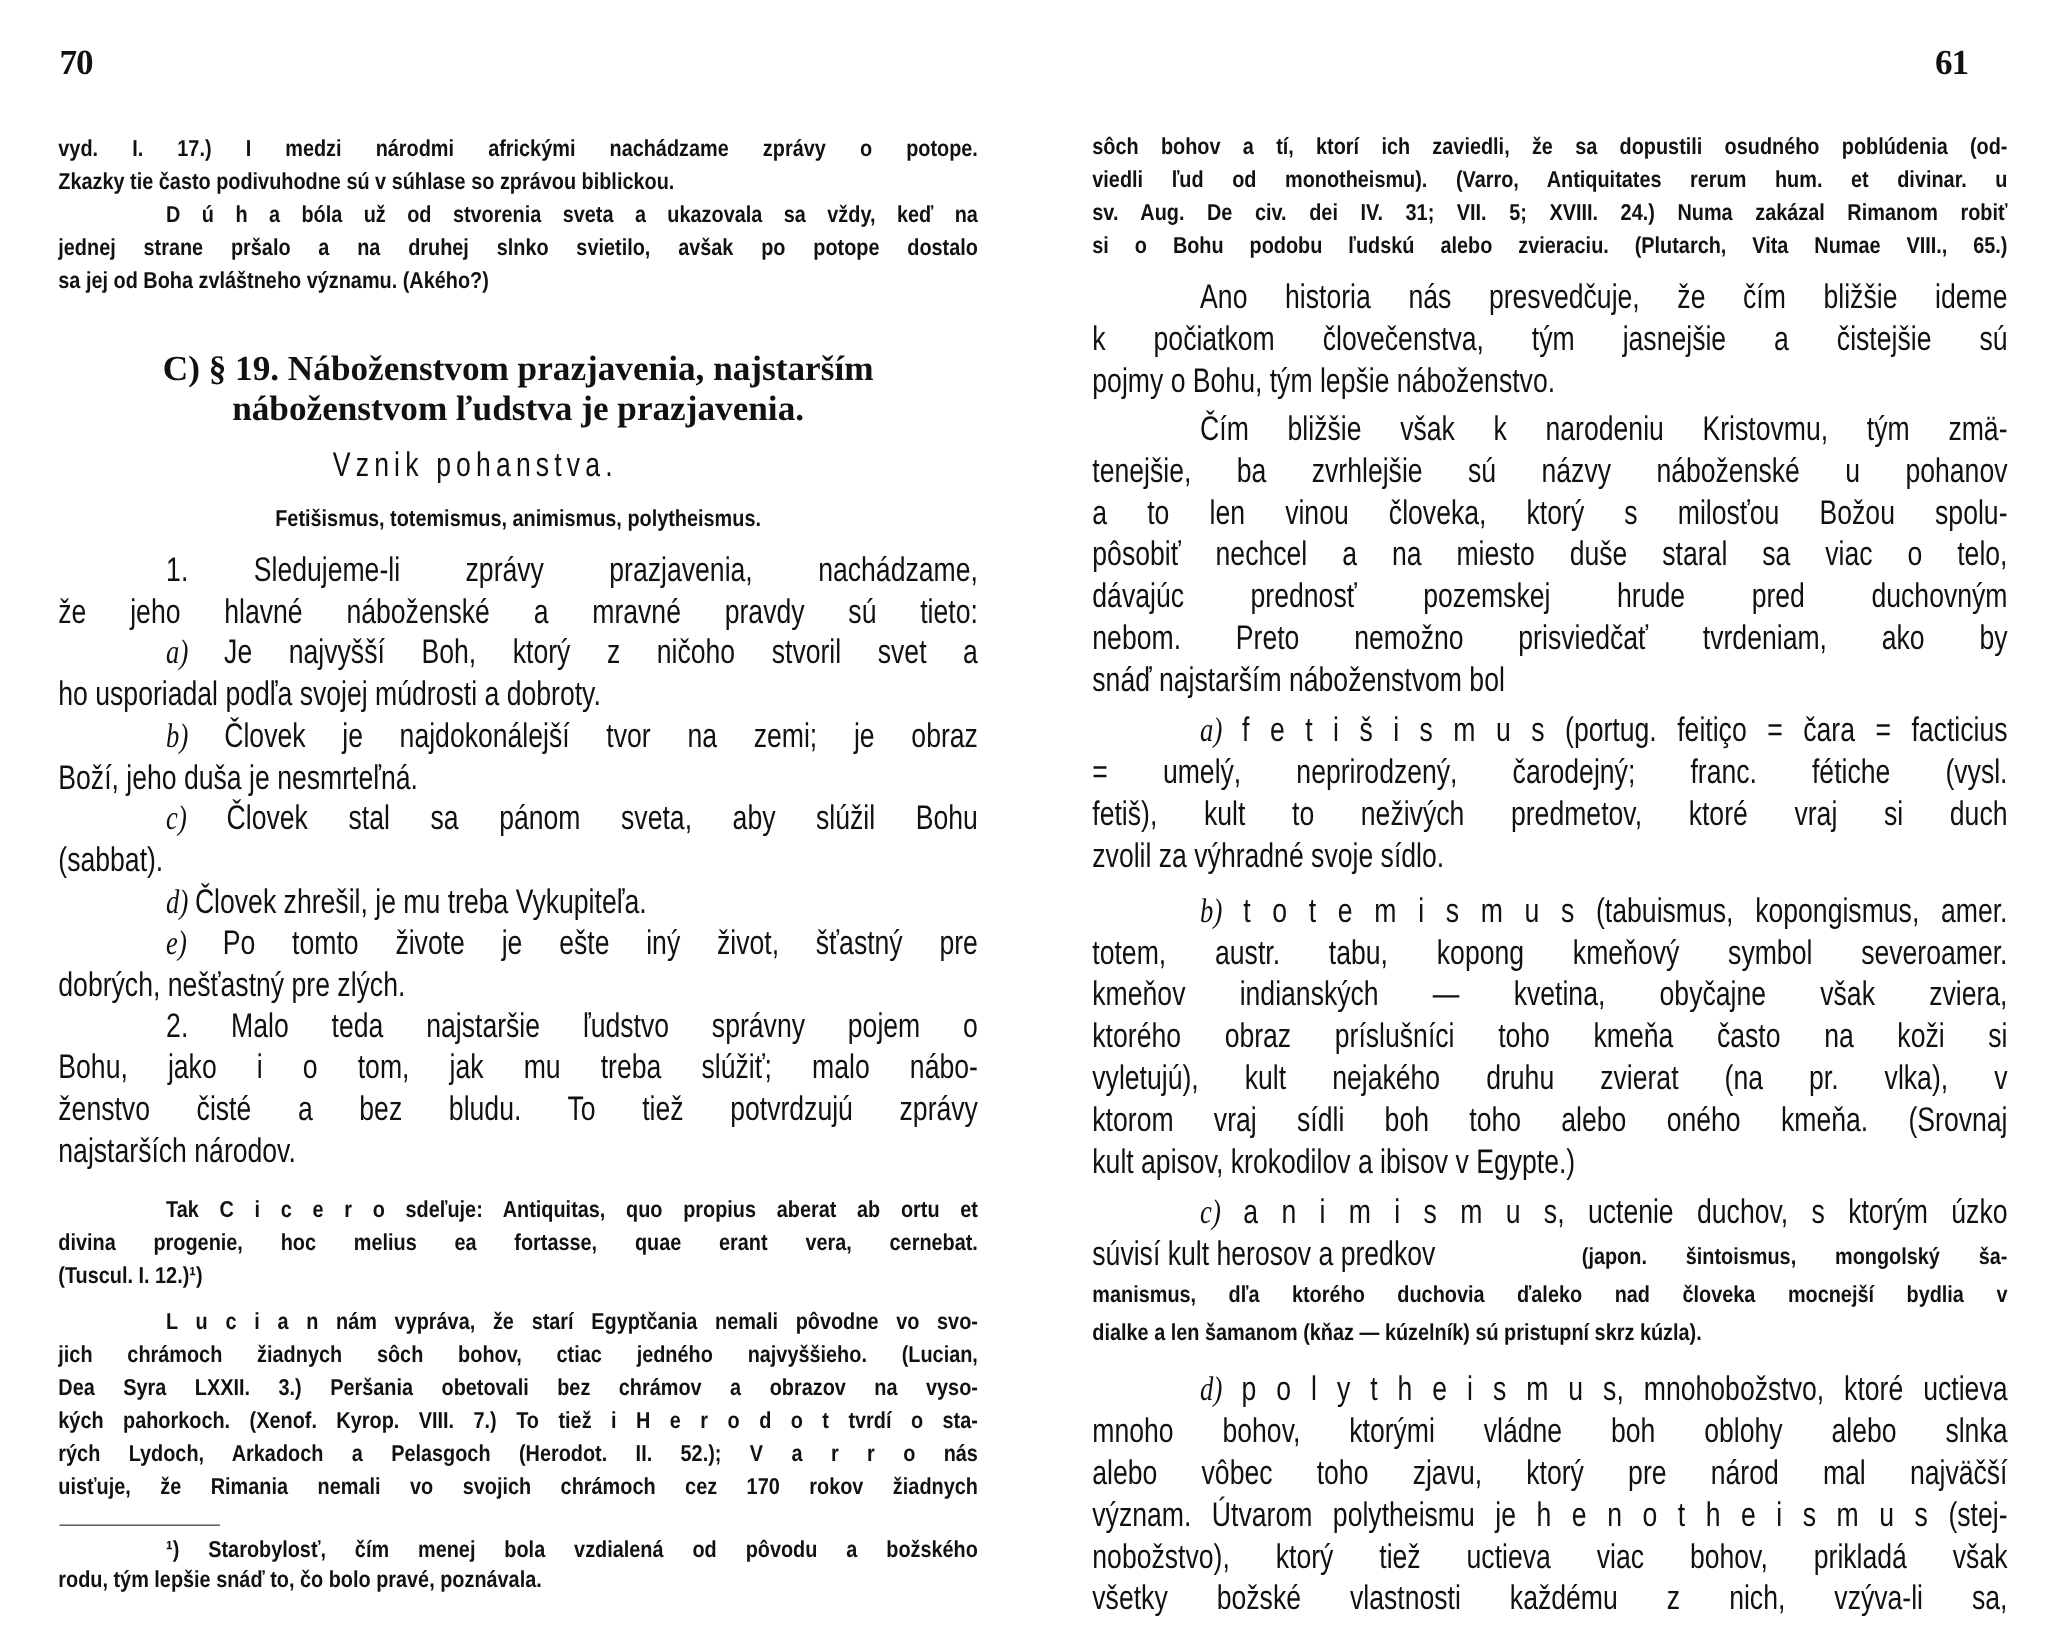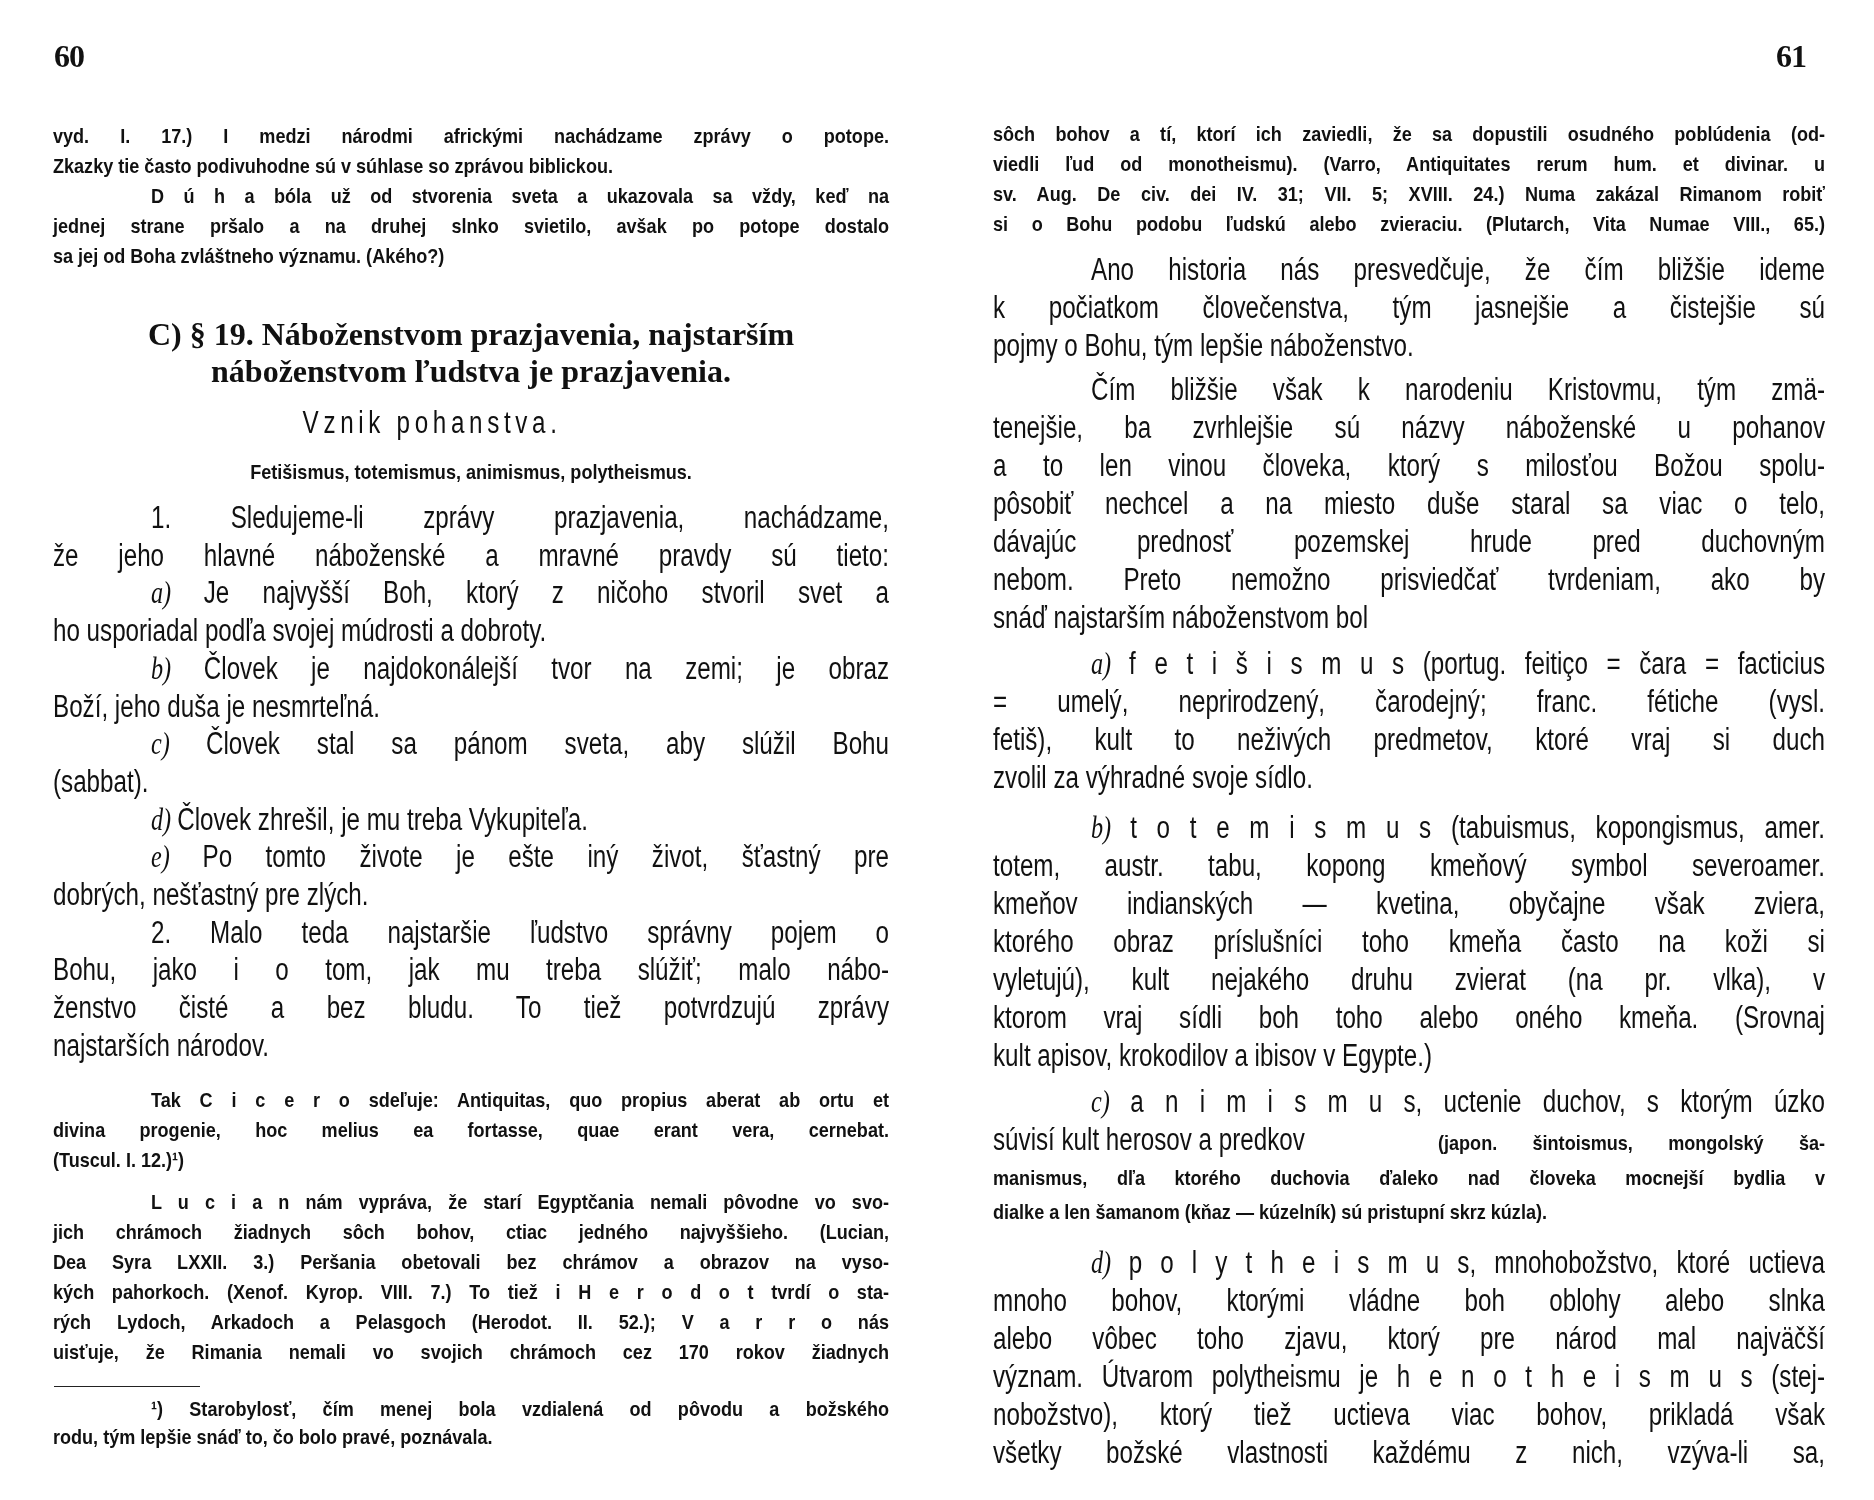--- a/index.html
+++ b/index.html
@@ -2,37 +2,37 @@
 <html><head>
 <meta charset="utf-8">
 <style>
   html, body { margin: 0; padding: 0; background: #ffffff; }
   body { width: 1874px; height: 1500px; position: relative; overflow: hidden; color: #111; font-family: "Liberation Sans Narrow", "Liberation Sans", sans-serif; }
   .page { position: absolute; top: 0; height: 1500px; }
   #left-page { left: 0; width: 937px; }
   #right-page { left: 937px; width: 937px; }
   .pn { position: absolute; top: 38px; font-family: "Liberation Serif", serif; font-size: 32px; font-weight: bold; letter-spacing: -1px; }
   #left-page .pn { left: 54px; }
-  #right-page .pn { left: 822px; margin-left: 17px; }
+  #right-page .pn { left: 822px; }
   .ln { position: absolute; white-space: nowrap; overflow: visible; transform-origin: 0 0; }
   .j { text-align: justify; text-align-last: justify; }
   .l { text-align: left; text-align-last: left; }
   .c { text-align: center; text-align-last: center; }
   .s { font-size: 21px; font-family: "Liberation Sans", sans-serif; transform: scaleX(0.86); font-weight: bold; }
   .b { font-size: 31px; font-family: "Liberation Sans", sans-serif; transform: scaleX(0.78); }
   .h { font-size: 32px; font-family: "Liberation Serif", serif; font-weight: bold; }
   .sp { letter-spacing: 6px; }
   em { font-style: italic; font-family: "Liberation Serif", serif; }
   .rule { position: absolute; height: 1px; background: #222; }
 </style>
 </head>
 <body>
 
 <div class="page" id="left-page">
-  <div class="pn">60</div>
+  <div class="pn">70</div>
 
   <div id="left-content">
       <div class="ln s j" style="left: 53px; top: 124px; width: 972.093px;">vyd. I. 17.) I medzi národmi africkými nachádzame zprávy o potope.</div>
       <div class="ln s l" style="left: 53px; top: 154px; width: 972.093px;">Zkazky tie často podivuhodne sú v súhlase so zprávou biblickou.</div>
       <div class="ln s j" style="left: 151px; top: 184px; width: 858.14px;">D ú h a  bóla už od stvorenia sveta a ukazovala sa vždy, keď na</div>
       <div class="ln s j" style="left: 53px; top: 214px; width: 972.093px;">jednej strane pršalo a na druhej slnko svietilo, avšak po potope dostalo</div>
       <div class="ln s l" style="left: 53px; top: 244px; width: 972.093px;">sa jej od Boha zvláštneho významu. (Akého?)</div>
       <div class="ln h c" style="left: 53px; top: 316px; width: 836px;">C) § 19. Náboženstvom prazjavenia, najstarším</div>
       <div class="ln h c" style="left: 53px; top: 353px; width: 836px;">náboženstvom ľudstva je prazjavenia.</div>
       <div class="ln b c sp" style="left: 53px; top: 405px; width: 972.093px;">Vznik pohanstva.</div>

